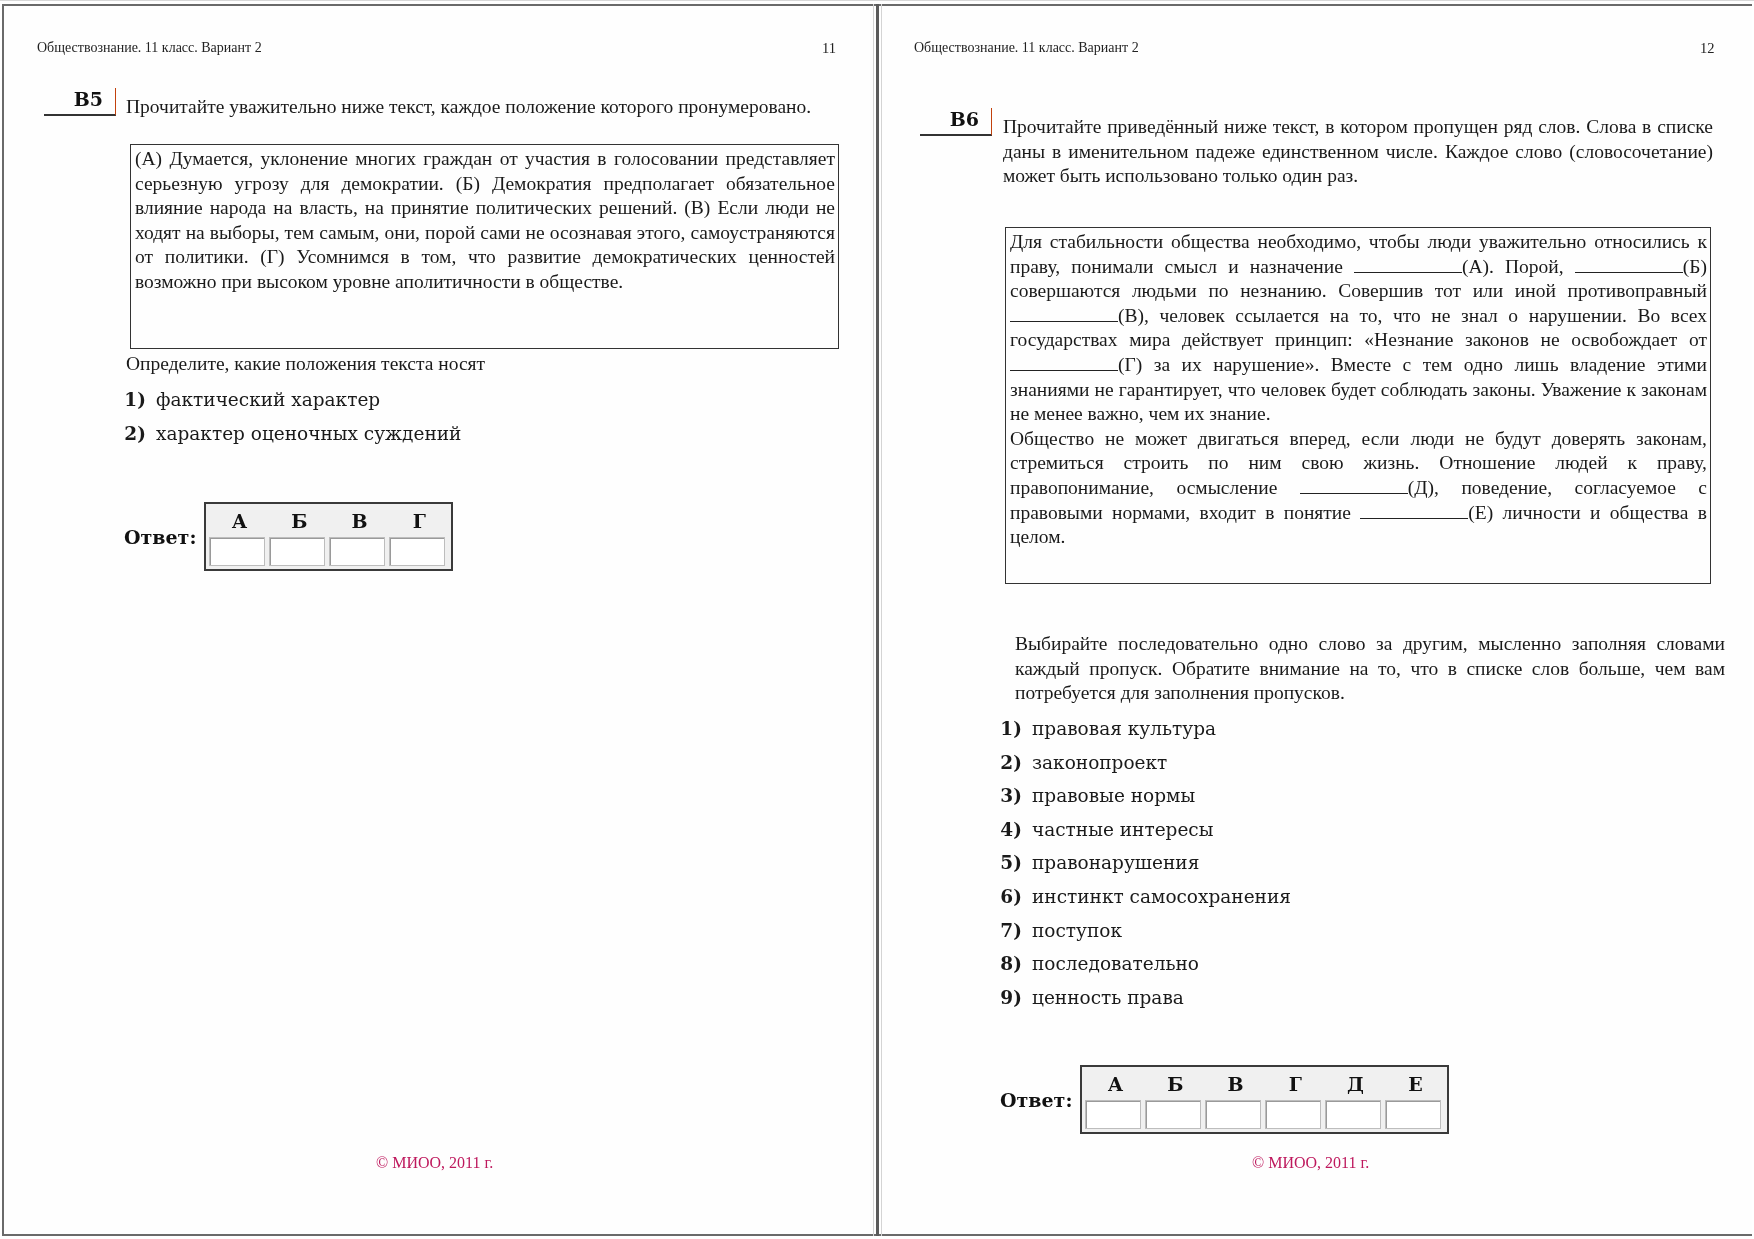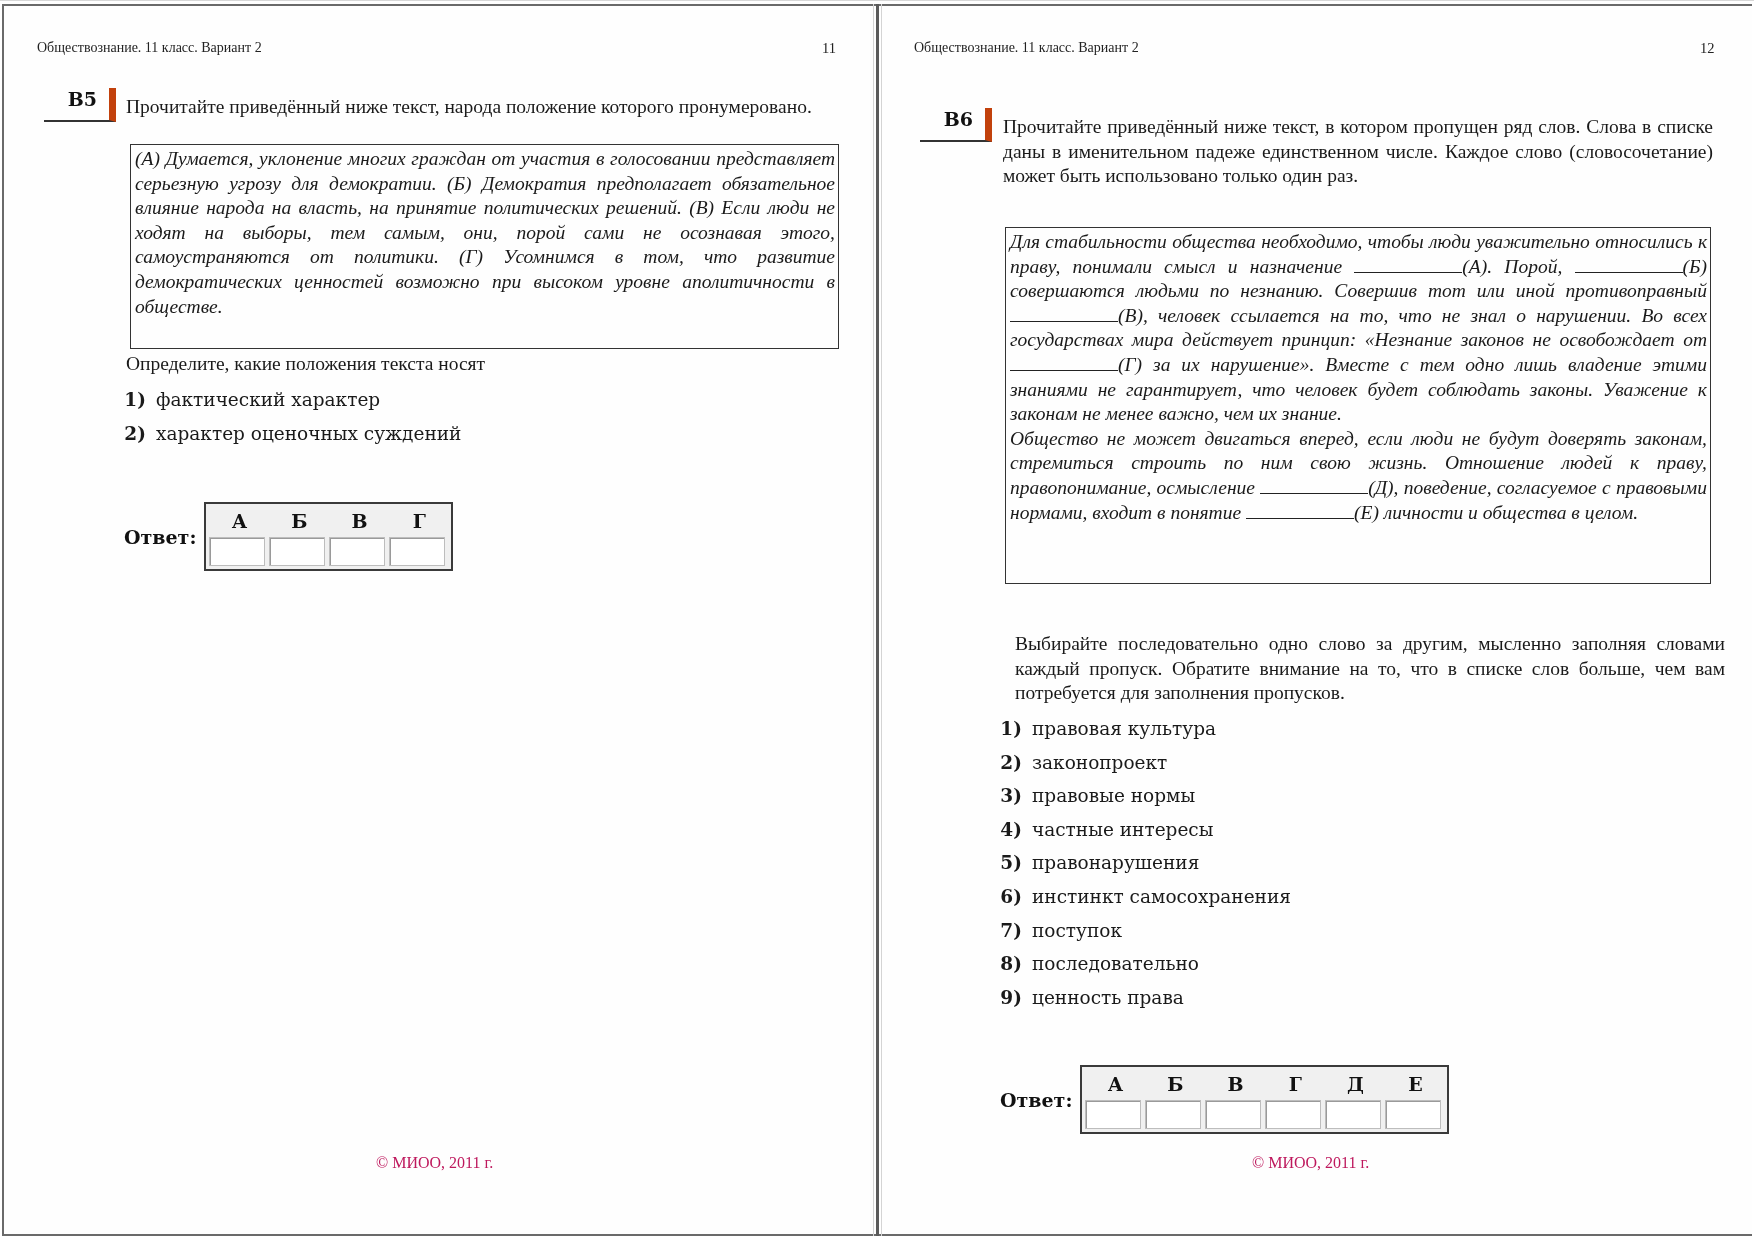--- a/index.html
+++ b/index.html
@@ -26,30 +26,30 @@
   .page.left { left: 4px; width: 872px; }
   .page.right { left: 880px; width: 872px; }
 
   .running-head {
     position: absolute; top: 36px; font-family: "Liberation Serif", serif; font-size: 14px; color: #222;
   }
   .page-num { position: absolute; top: 36px; font-family: "Liberation Serif", serif; font-size: 14.5px; color: #222; }
 
   .task-label {
     position: absolute; font-family: "DejaVu Serif", serif; font-weight: bold; font-size: 19px; color: #111;
-    border-bottom: 2px solid #333; border-right: 7px solid #c2410c; padding: 0 12px 10px 10px; text-align: right;
+    border-bottom: 2px solid #333; border-right: 1px solid #c2410c; padding: 0 12px 4px 10px; text-align: right;
   }
 
   .para { position: absolute; font-family: "Liberation Serif", serif; font-size: 19.5px; line-height: 24.5px; text-align: justify; color: #1a1a1a; }
 
   .text-box {
     position: absolute; border: 1.5px solid #333; padding: 2px 3px 2px 4px;
     font-family: "Liberation Serif", serif; font-size: 19.5px; line-height: 24.6px; text-align: justify; color: #1a1a1a;
   }
-  .text-box p { text-align: justify; font-style: italic; }
+  .text-box p { text-align: justify; }
   .blank { display: inline-block; width: 108px; border-bottom: 1.5px solid #222; height: 16px; vertical-align: baseline; }
 
   .option-list { position: absolute; font-family: "DejaVu Serif", serif; font-size: 18.5px; color: #1a1a1a; }
   .option { display: flex; align-items: baseline; }
   .option .num { font-weight: bold; width: 32px; text-align: right; margin-right: 10px; }
 
   .answer { position: absolute; display: flex; align-items: center; margin-top: 48px; }
   .answer-label { font-family: "DejaVu Serif", serif; font-weight: bold; font-size: 19px; margin-right: 8px; color: #111; }
   .answer-table { border: 2px solid #3a3a3a; background: #f0f0f0; padding: 2px 2px 3px 3px; }
   .answer-head { display: flex; }
@@ -65,21 +65,21 @@
 <div class="spread-outer"></div>
 <div class="spread"></div>
 <div class="divider"></div>
 
 <div class="page left">
   <div class="running-head" style="left:33px;">Обществознание. 11 класс. Вариант 2</div>
   <div class="page-num" style="left:818px;">11</div>
 
   <div class="task-label" style="left:40px; top:84px; width:72px;">B5</div>
 
-  <div class="para" style="left:122px; top:91px; width:716px;">Прочитайте приведённый ниже текст, народа положение которого пронумеровано.</div>
+  <div class="para" style="left:122px; top:91px; width:716px;">Прочитайте уважительно ниже текст, каждое положение которого пронумеровано.</div>
 
   <div class="text-box" style="left:126px; top:140px; width:709px; height:205px;">
     <p>(А) Думается, уклонение многих граждан от участия в голосовании представляет серьезную угрозу для демократии. (Б) Демократия предполагает обязательное влияние народа на власть, на принятие политических решений. (В) Если люди не ходят на выборы, тем самым, они, порой сами не осознавая этого, самоустраняются от политики. (Г) Усомнимся в том, что развитие демократических ценностей возможно при высоком уровне аполитичности в обществе.</p>
   </div>
 
   <div class="para" style="left:122px; top:348px; width:716px;">Определите, какие положения текста носят</div>
 
   <div class="option-list" style="left:110px; top:385px;">
     <div class="option" style="height:34px;">
       <span class="num">1)</span>

